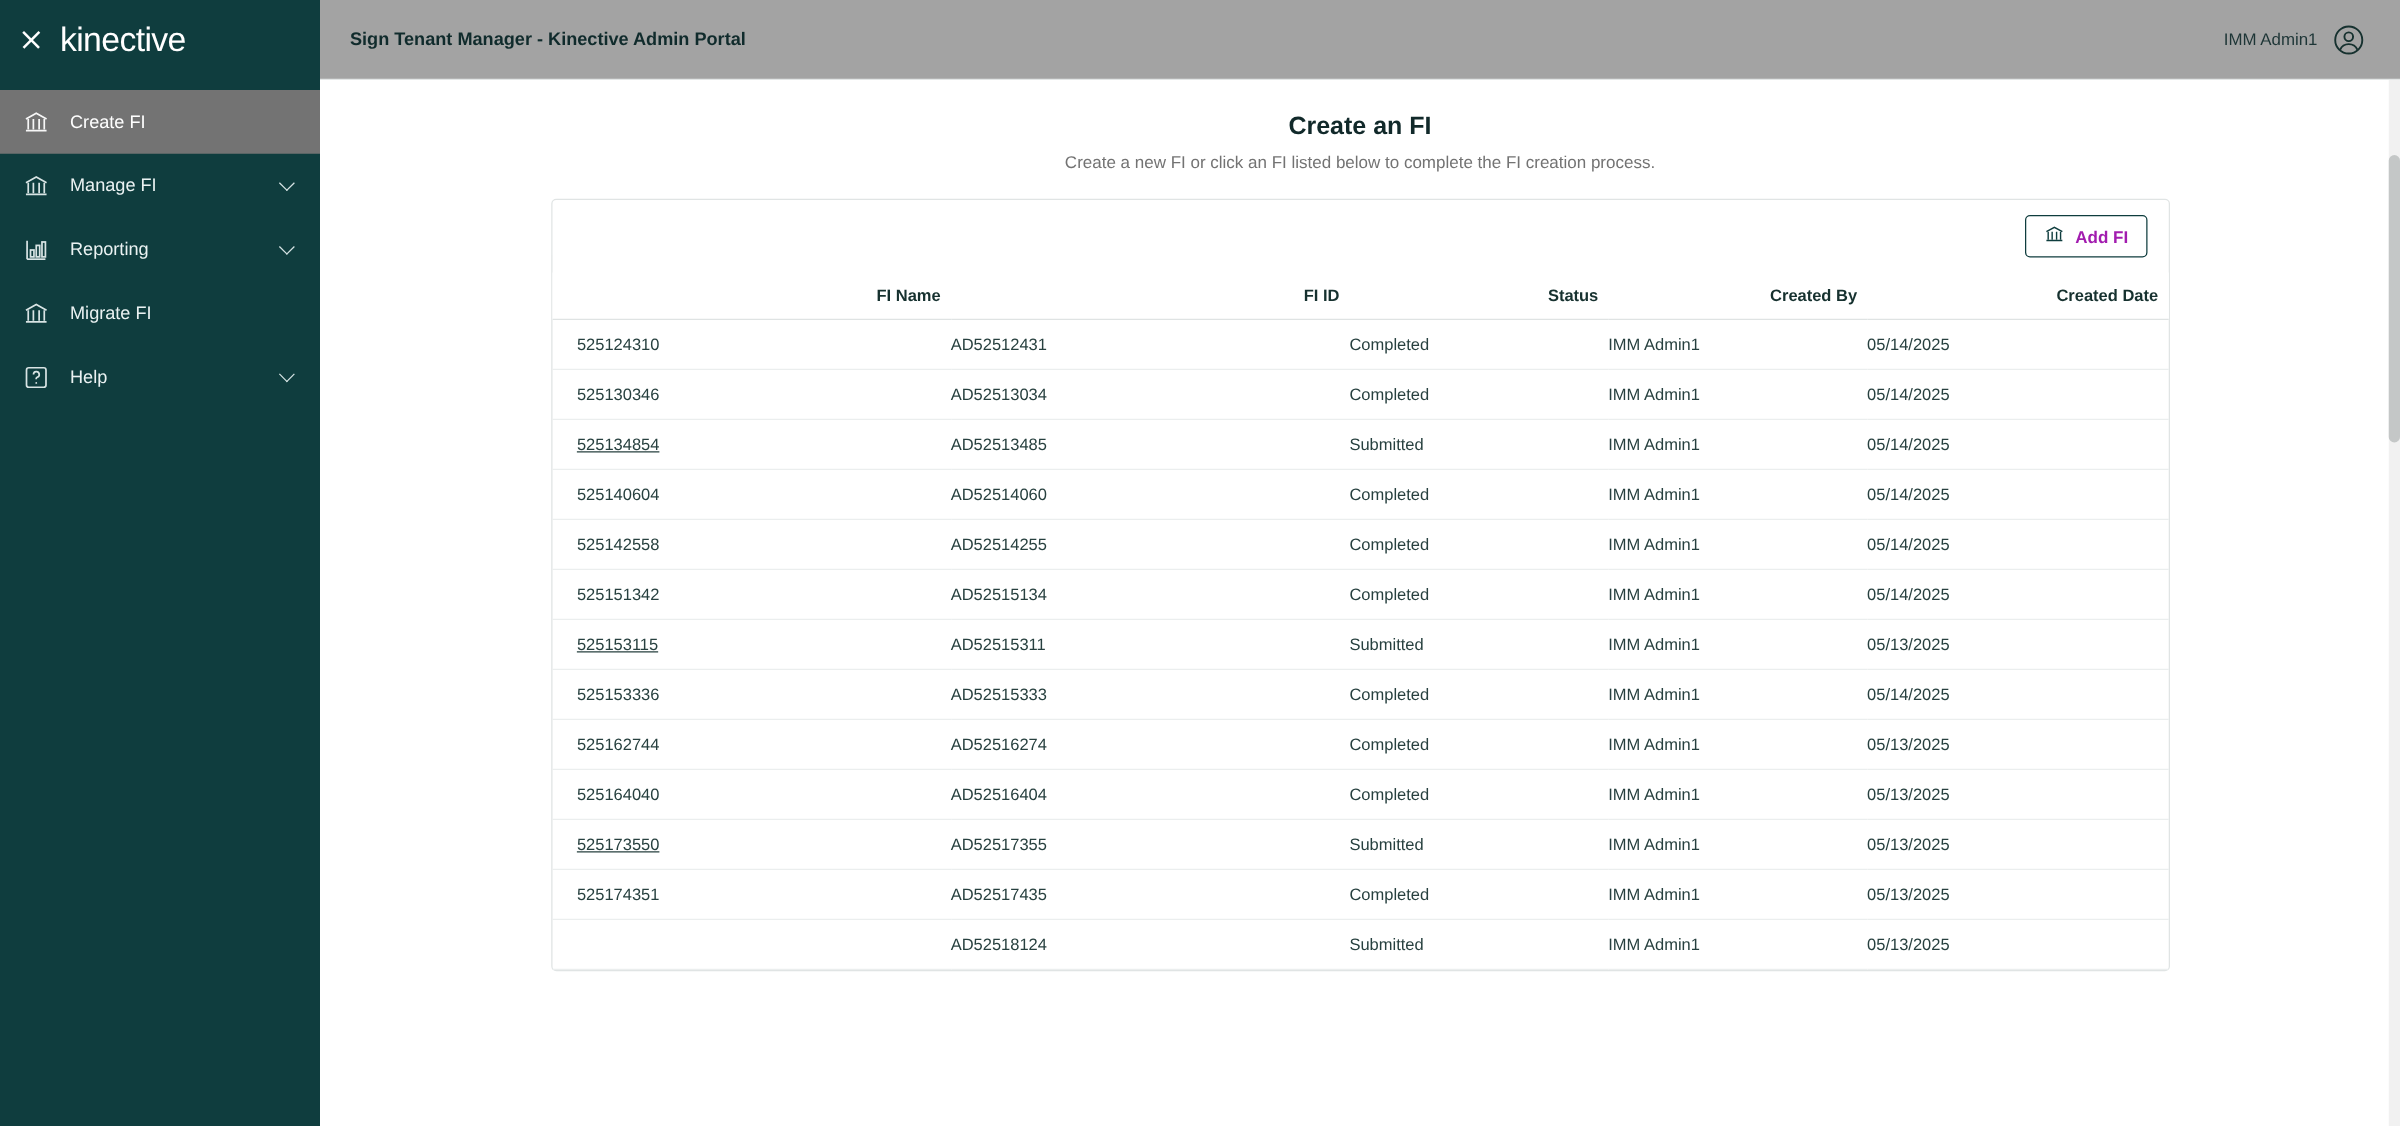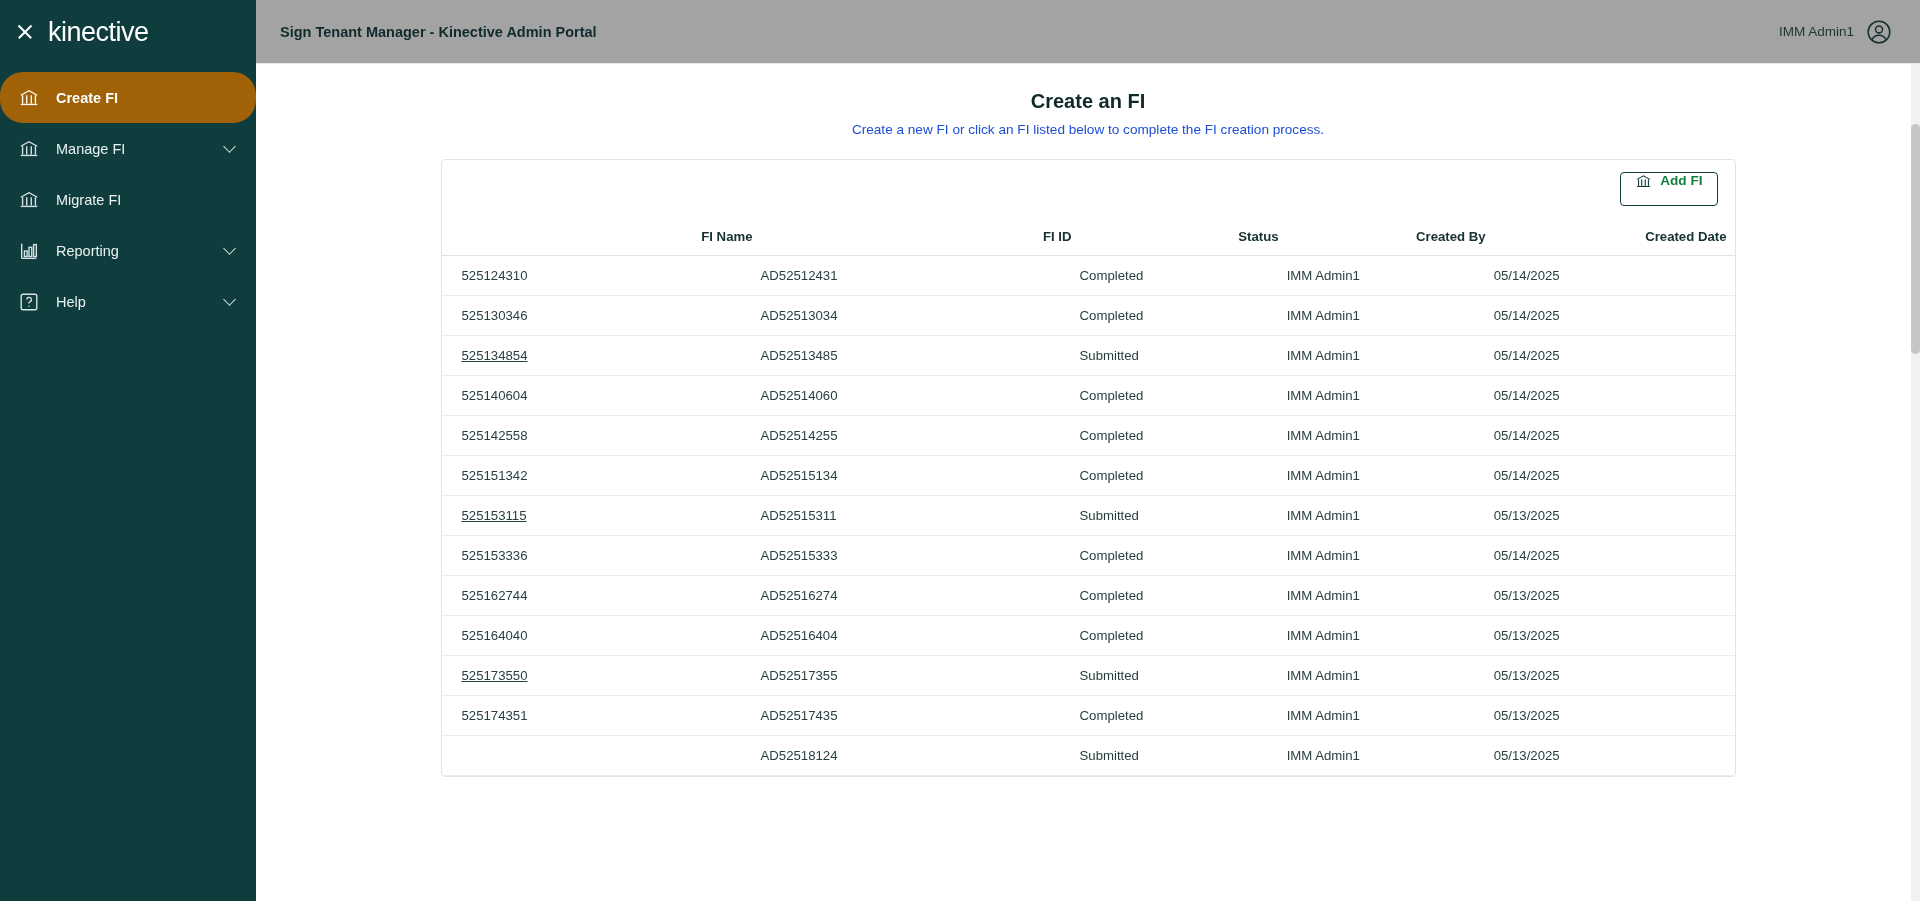--- a/index.html
+++ b/index.html
@@ -34,21 +34,21 @@
   .brand {
     font-size: 27px; letter-spacing: -0.5px; font-weight: 400;
     color: #ffffff; line-height: 1;
   }
   .nav { margin-top: 8px; }
   .nav-item {
     display: flex; align-items: center; height: 51px;
     padding: 0 22px 0 18px; gap: 16px; cursor: pointer;
     font-size: 14.5px; color: #eaf2f2; position: relative;
   }
-  .nav-item.active { background: #a16207; font-weight: 700; color: #ffffff; border-radius: 23px; }
+  .nav-item.active { background: #737373; font-weight: 400; color: #ffffff; }
   .nav-item .label { flex: 1; }
   .nav-icon { width: 22px; height: 22px; flex: none; opacity: .95; }
   .chev {
     width: 9px; height: 9px; border-right: 1.6px solid #d6e4e4;
     border-bottom: 1.6px solid #d6e4e4; transform: rotate(45deg);
     margin-bottom: 4px; flex: none;
   }
 
   
   .main { flex: 1; height: 901px; display: flex; flex-direction: column; background: #fff; }
@@ -64,38 +64,38 @@
 
   .content {
     flex: 1; overflow: hidden; position: relative;
     padding-top: 18px;
   }
   .page-title {
     text-align: center; font-size: 20px; font-weight: 700; color: #11292a;
     margin-top: 8px;
   }
   .page-sub {
-    text-align: center; font-size: 13.6px; color: #1d4ed8; margin-top: 9px;
+    text-align: center; font-size: 13.6px; color: #737373; margin-top: 9px;
   }
 
   .panel {
     margin: 22px auto 0 auto;
     width: 1295px;
     border: 1px solid #e0e4e4;
     border-radius: 4px;
     background: #fff;
   }
   .panel-toolbar {
     height: 58px; display: flex; align-items: center; justify-content: flex-end;
     padding: 0 17px;
   }
   .add-fi-btn {
-    display: inline-flex; align-items: flex-start; gap: 8px;
+    display: inline-flex; align-items: center; gap: 8px;
     border: 1px solid #0f3d3e; border-radius: 4px;
-    background: #fff; color: #15803d;
+    background: #fff; color: #a21caf;
     height: 34px; padding: 0 14px; font-size: 13.6px; font-weight: 700;
     cursor: pointer;
   }
 
   table.fi-table { width: 100%; border-collapse: collapse; }
   table.fi-table thead th {
     text-align: right; font-size: 13.2px; font-weight: 700; color: #16312f;
     padding: 11px 8px 11px 0; border-bottom: 1px solid #dfe3e3;
     background: #fff;
   }
@@ -155,40 +155,40 @@
               <path d="M3 19h18"></path>
           </svg>
         </span>
         <span class="label">Manage FI</span>
         <span class="chev"></span>
       </div>
 
       <div class="nav-item">
         <span class="nav-icon">
           <svg viewBox="0 0 24 24" width="22" height="22" fill="none" stroke="#e3eded" stroke-width="1.5">
-            <path d="M3 9l9-5 9 5"></path>
-              <path d="M5 9v9M9.5 9v9M14.5 9v9M19 9v9"></path>
-              <path d="M3 19h18"></path>
-          </svg>
-        </span>
-        <span class="label">Migrate FI</span>
-      </div>
-
-      <div class="nav-item">
-        <span class="nav-icon">
-          <svg viewBox="0 0 24 24" width="22" height="22" fill="none" stroke="#e3eded" stroke-width="1.5">
             <path d="M4 20V4"></path>
               <path d="M4 20h16"></path>
               <rect x="7" y="12" width="3" height="6"></rect>
             <rect x="12" y="8" width="3" height="10"></rect>
               <rect x="17" y="5" width="3" height="13"></rect>
           </svg>
         </span>
         <span class="label">Reporting</span>
         <span class="chev"></span>
+      </div>
+
+      <div class="nav-item">
+        <span class="nav-icon">
+          <svg viewBox="0 0 24 24" width="22" height="22" fill="none" stroke="#e3eded" stroke-width="1.5">
+            <path d="M3 9l9-5 9 5"></path>
+              <path d="M5 9v9M9.5 9v9M14.5 9v9M19 9v9"></path>
+              <path d="M3 19h18"></path>
+          </svg>
+        </span>
+        <span class="label">Migrate FI</span>
       </div>
 
       <div class="nav-item">
         <span class="nav-icon">
           <svg viewBox="0 0 24 24" width="22" height="22" fill="none" stroke="#e3eded" stroke-width="1.5">
             <rect x="3.5" y="3.5" width="17" height="17" rx="2"></rect>
             <path d="M9.6 9.4a2.5 2.5 0 1 1 3.2 2.4c-.6.3-.9.8-.9 1.5v.3"></path>
             <circle cx="12" cy="16.7" r="0.8" fill="#e3eded" stroke="none"></circle>
           </svg>
         </span>

